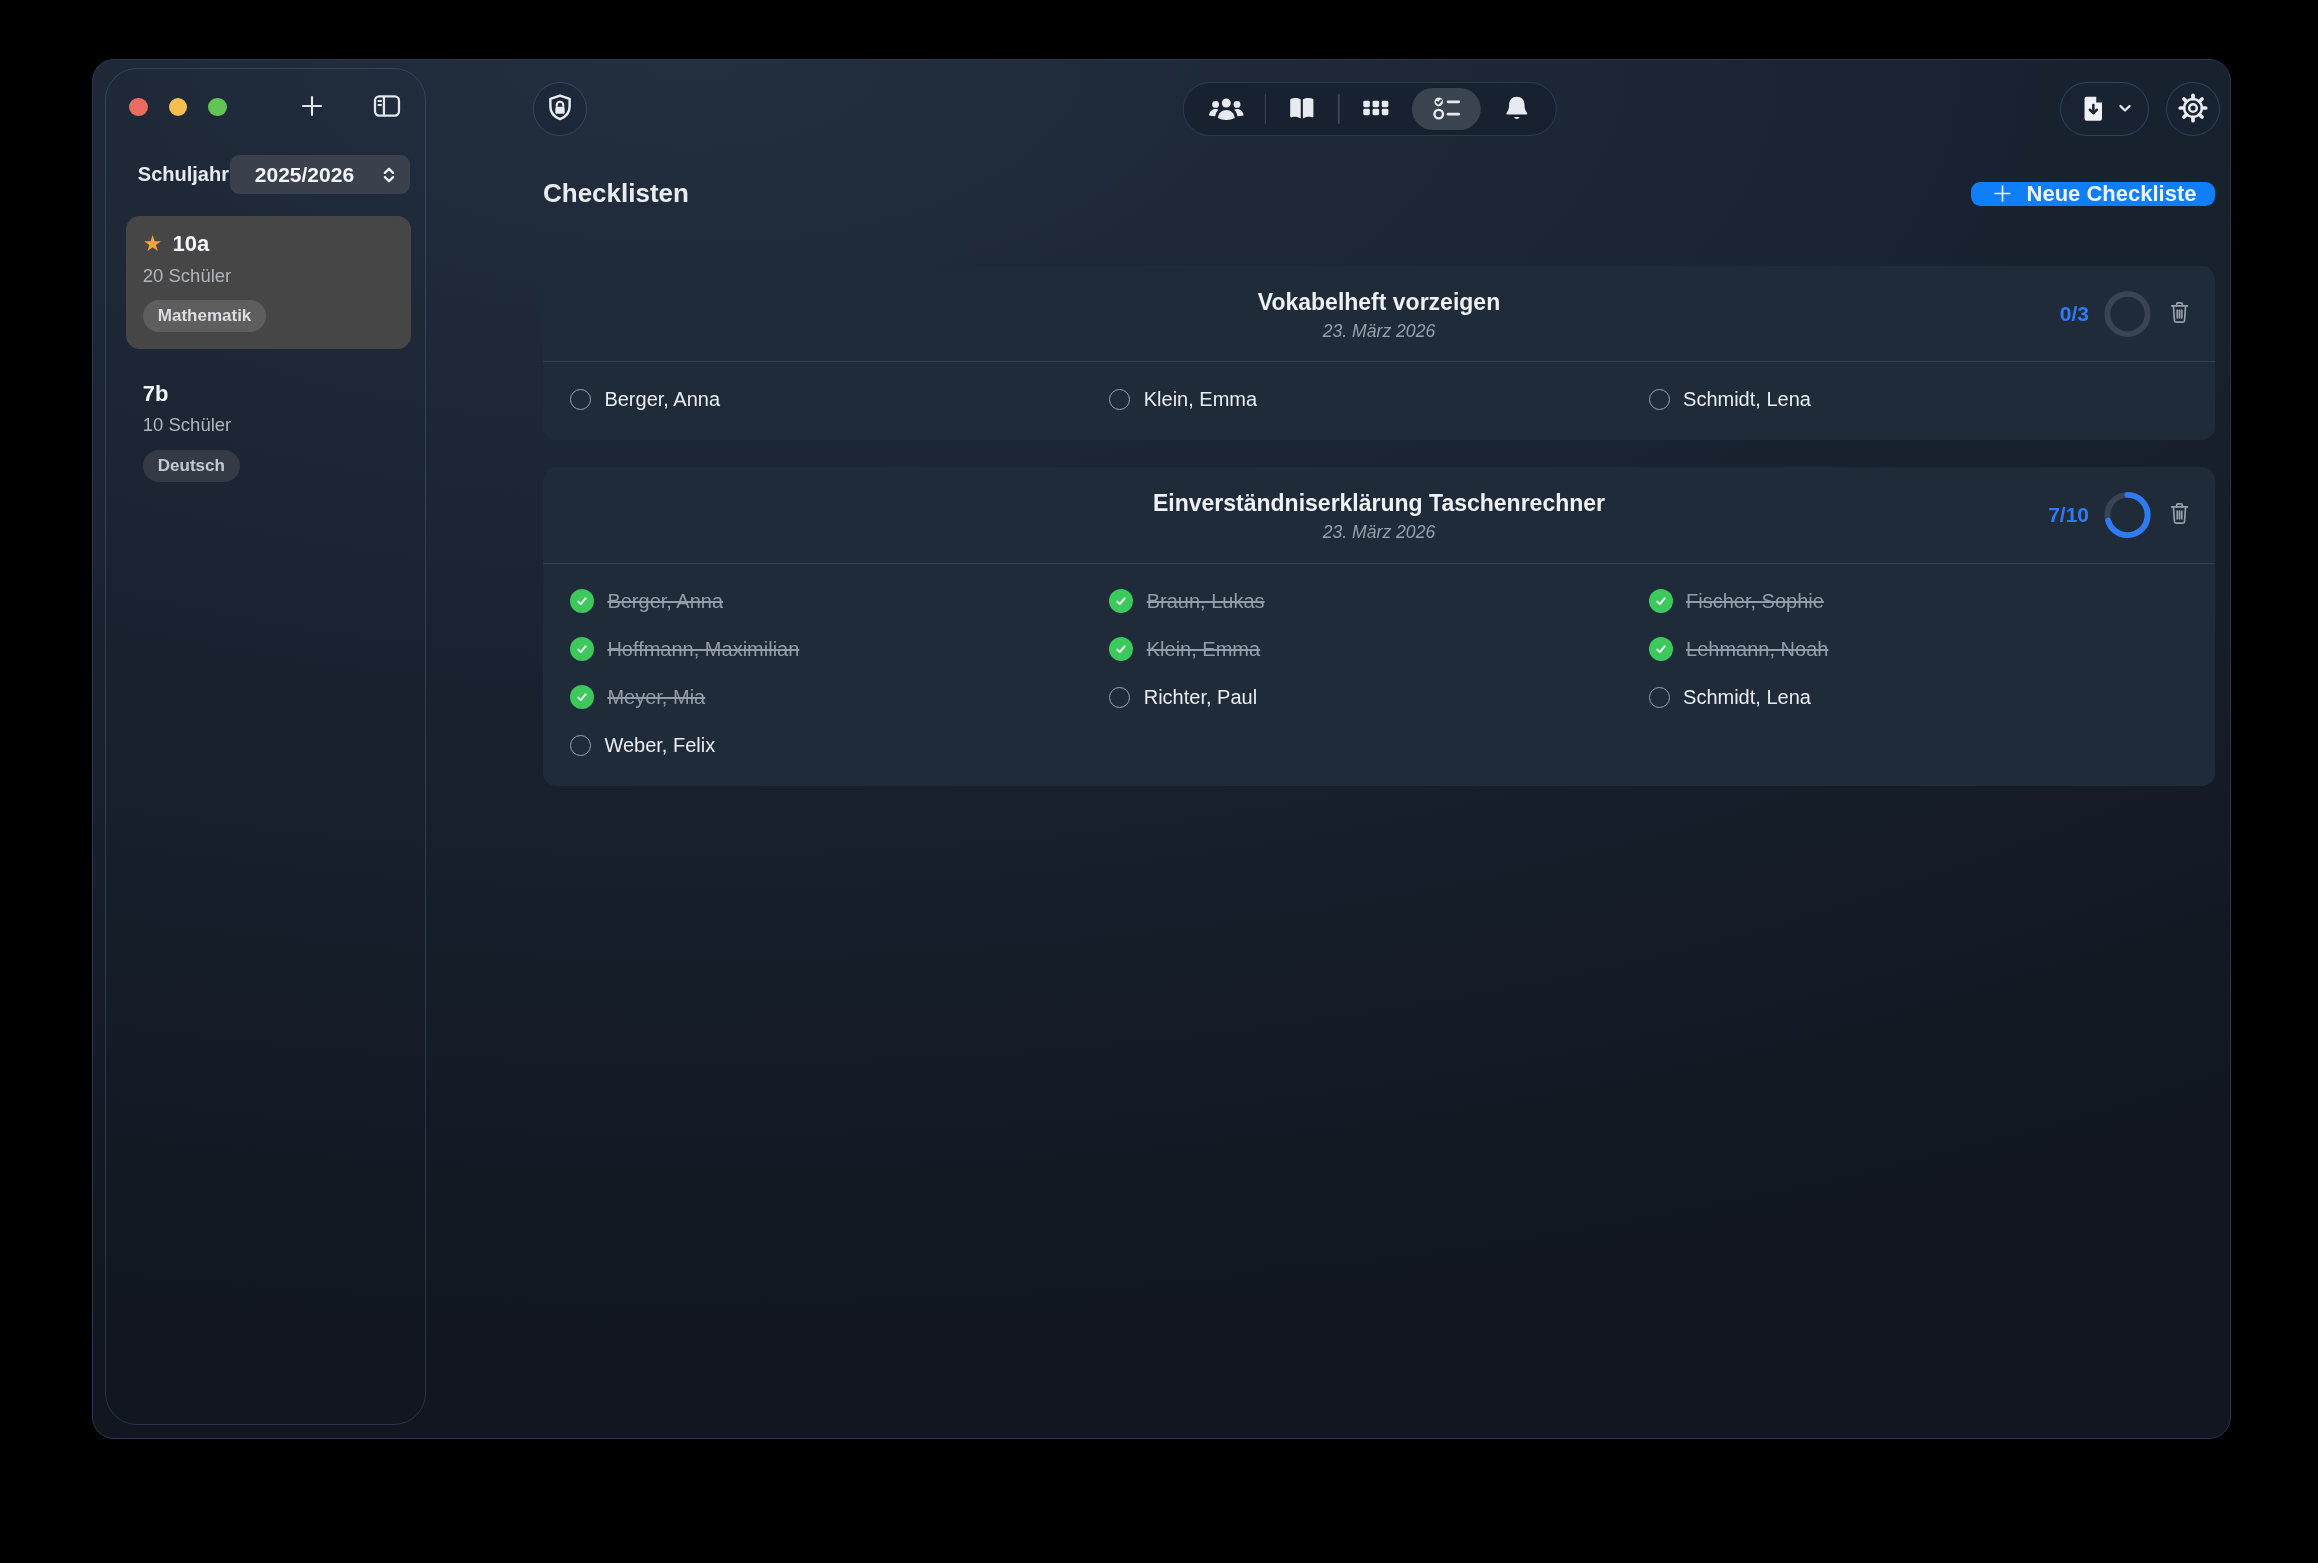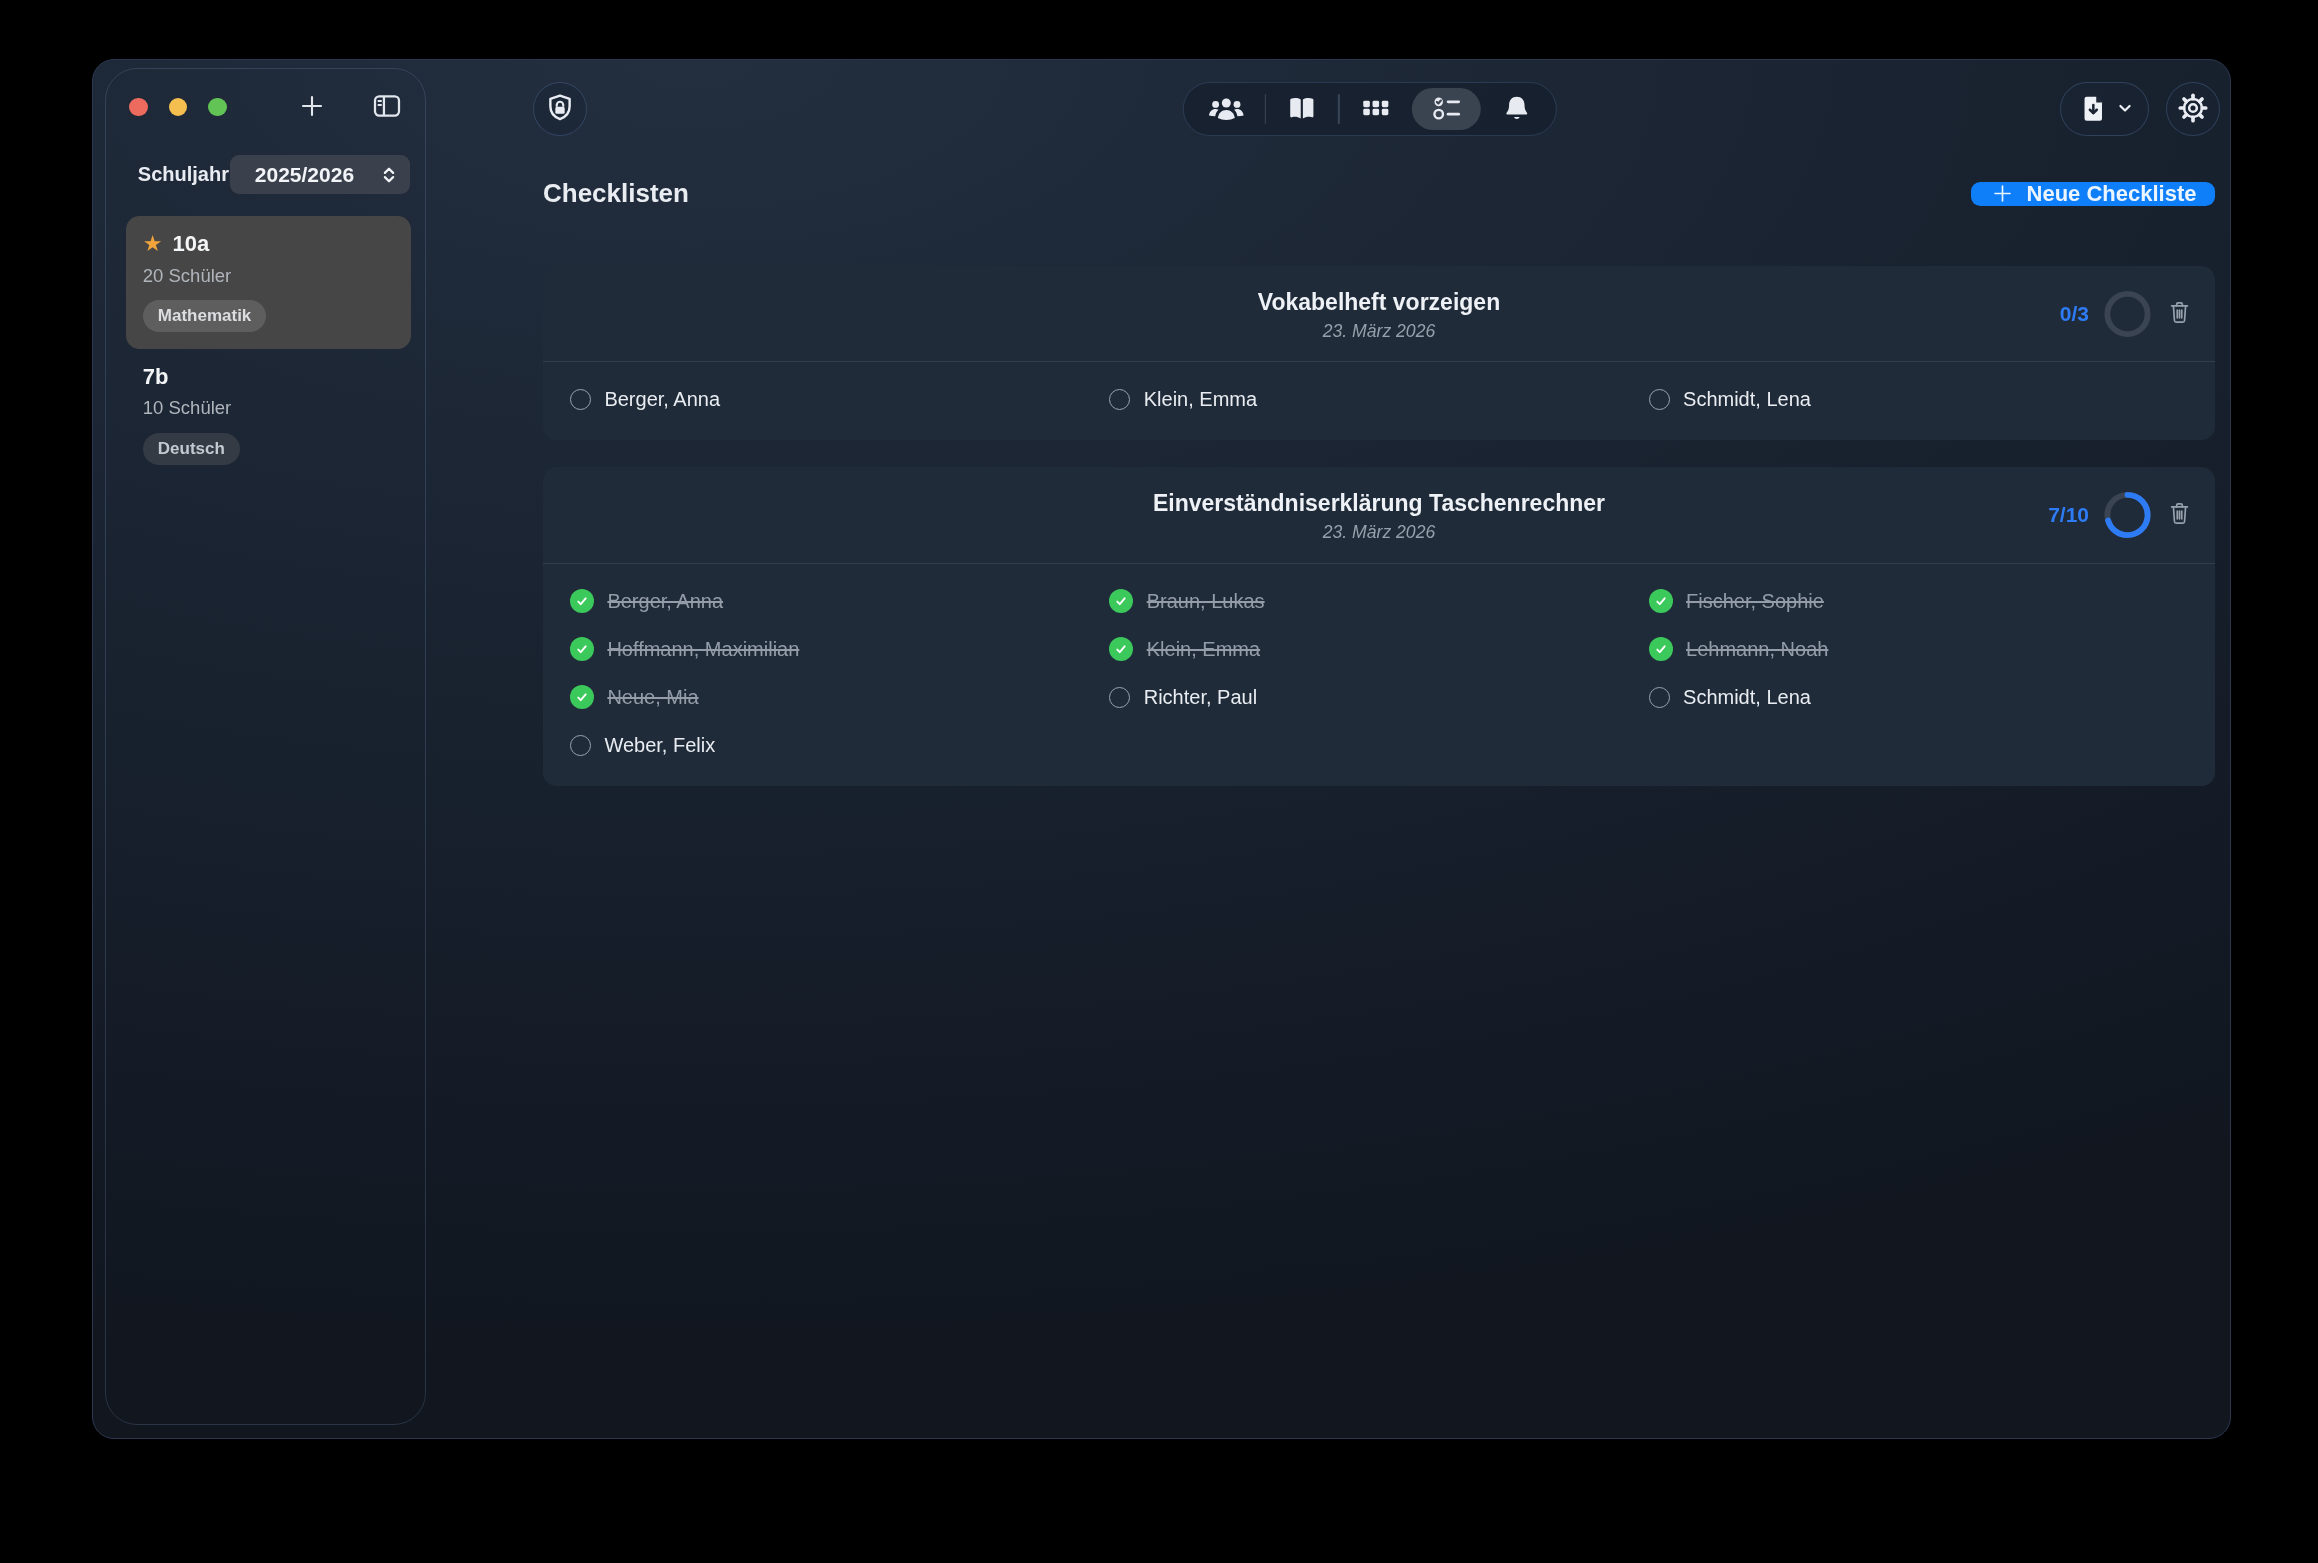--- a/index.html
+++ b/index.html
@@ -20,21 +20,21 @@
   .icon-btn{background:none;border:none;color:#e2e7ee;display:grid;place-items:center;padding:0;cursor:pointer;}
   .sb-header .icon-btn{margin-left:44px;}
   .sb-year{display:flex;align-items:center;margin:10px 15px 0 32px;}
   .sb-year-label{flex:1;font-size:20px;font-weight:bold;color:#e8ecf2;}
   .year-select{width:180px;height:39px;box-sizing:border-box;background:#3a414d;border-radius:9.2px;
                display:flex;align-items:center;justify-content:space-between;padding:0 10px 0 25px;
                color:#f2f4f7;font-size:21px;font-weight:bold;cursor:pointer;}
   .class-list{margin-top:22px;}
   .class-item{margin:0 13.4px 0 20px;padding:15px 17px 17px 17px;border-radius:13.4px;cursor:pointer;}
   .class-item.selected{background:#464646;}
-  .class-item:not(.selected){padding-top:15px;}
+  .class-item:not(.selected){padding-top:32px;}
   .class-name-row{display:flex;align-items:center;gap:10px;}
   .star{font-family:"DejaVu Sans",sans-serif;font-size:22px;color:#f2a43c;line-height:1;}
   .class-name{font-size:22px;font-weight:bold;color:#f3f5f7;}
   .class-count{margin-top:7.6px;font-size:18.5px;color:#b0b5bc;}
   .class-badge{display:inline-block;margin-top:13.4px;background:#5e5e5e;color:#dbddd f;color:#dbdde0;
                font-size:17px;font-weight:600;padding:5.9px 15px;border-radius:839px;}
   .class-item:not(.selected) .class-badge{background:#343b44;color:#c4c9d1;}
 
   
   .main{position:absolute;left:417px;top:0;right:0;bottom:0;}
@@ -382,21 +382,21 @@
     </span>
     <span class="st-name">Lehmann, Noah</span>
   </div>
                 <div class="student checked">
 
     <span class="st-check">
       <svg width="14.3" height="14.3" viewBox="0 0 24 24">
                       <path d="M5.5 12.8l4.2 4.2 8.2-9.8" stroke="#fff" stroke-width="3.2" fill="none" stroke-linecap="round" stroke-linejoin="round"></path>
                     </svg>
     </span>
-    <span class="st-name">Neue, Mia</span>
+    <span class="st-name">Meyer, Mia</span>
   </div>
                 <div class="student">
     <span class="st-circle"></span>
 
     <span class="st-name">Richter, Paul</span>
   </div>
                 <div class="student">
     <span class="st-circle"></span>
 
     <span class="st-name">Schmidt, Lena</span>

